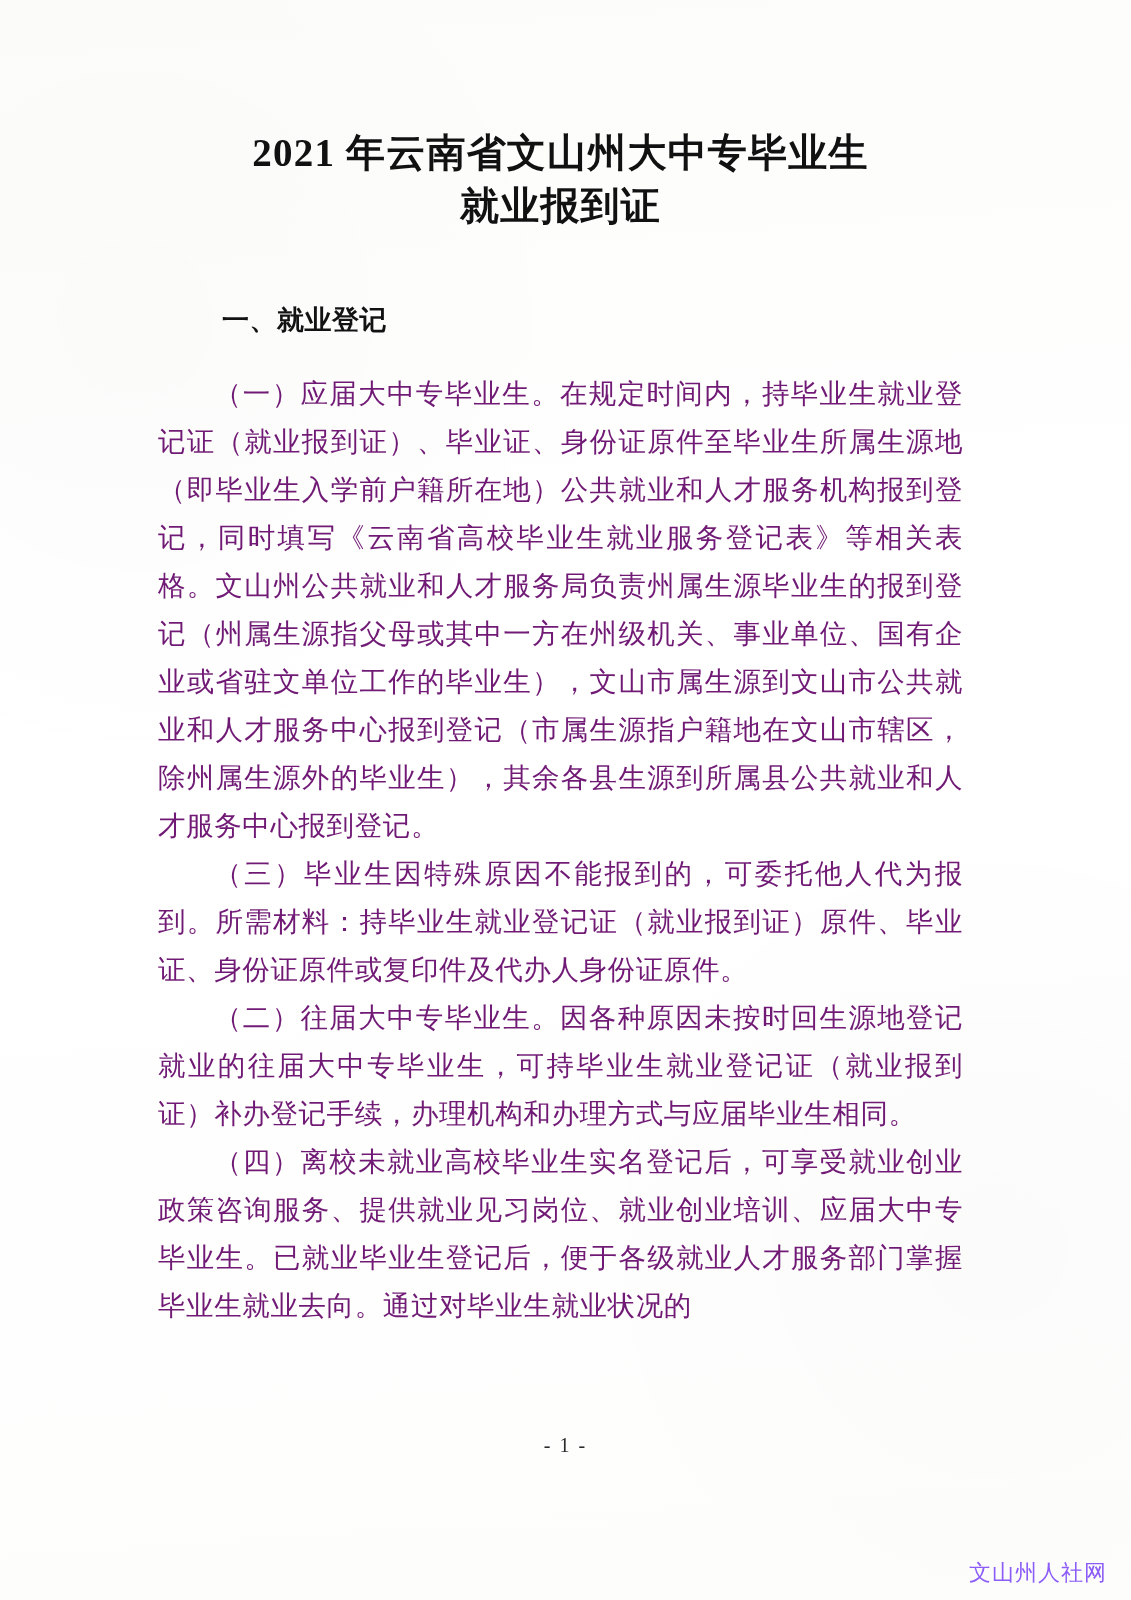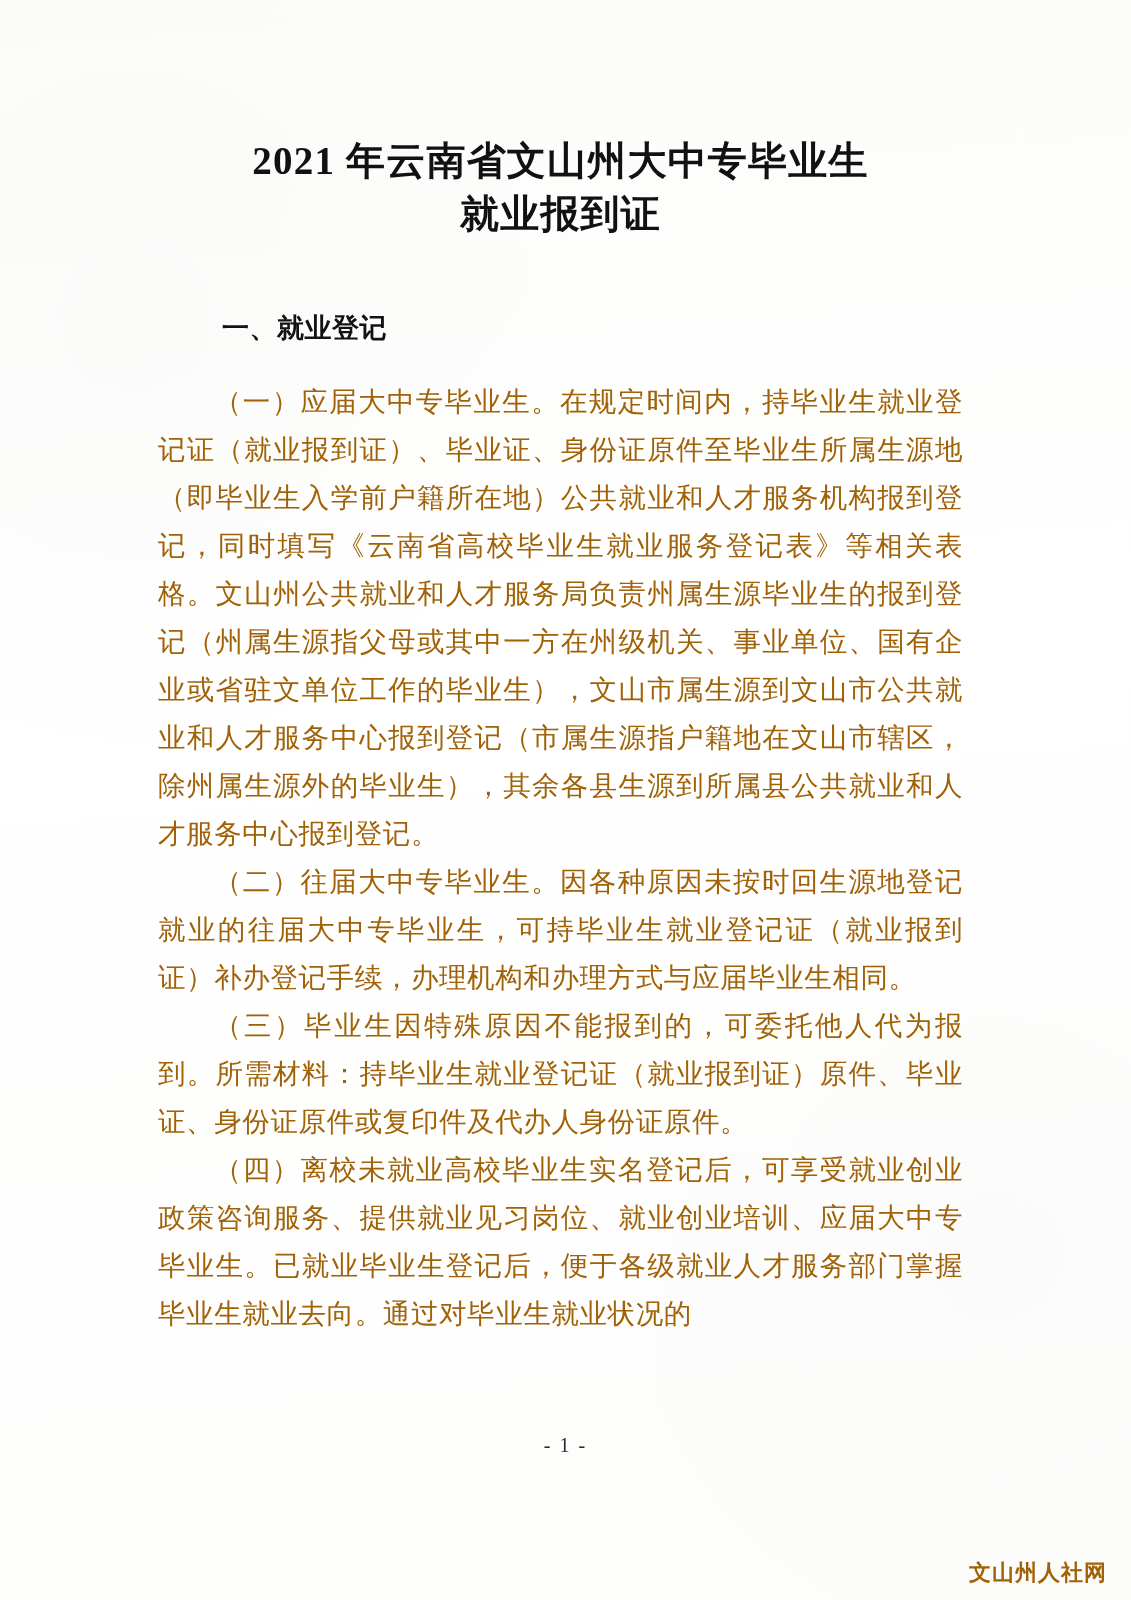--- a/index.html
+++ b/index.html
@@ -27,21 +27,21 @@
     background:
       radial-gradient(ellipse 60% 45% at 12% 20%, rgba(0,0,0,0.012), rgba(0,0,0,0) 70%),
       radial-gradient(ellipse 55% 40% at 88% 78%, rgba(0,0,0,0.010), rgba(0,0,0,0) 72%),
       linear-gradient(176deg, rgba(252,252,250,1) 0%, rgba(255,255,255,1) 40%, rgba(253,253,252,1) 100%);
     mix-blend-mode: multiply;
   }
 
   .content {
     position: absolute;
     left: 158px;
-    top: 16px;
+    top: 8px;
     width: 805px;
   }
 
   
   .doc-title {
     margin: 0;
     padding-top: 118px;
     text-align: center;
     font-family: "Liberation Serif", "DejaVu Serif", serif;
     font-weight: bold;
@@ -75,21 +75,21 @@
 
   .para {
     margin: 0;
     font-family: "Liberation Serif", "DejaVu Serif", serif;
     font-size: 27.5px;
     line-height: 48px;
     text-align: justify;
     text-justify: inter-character;
     text-indent: 56px;
     letter-spacing: 0.6px;
-    color: #a16207;
+    color: #701a75;
     -webkit-hyphens: none;
     hyphens: none;
   }
   .para:last-child { margin-bottom: 0; }
 
   
   .page-number {
     position: absolute;
     left: 0;
     right: 0;
@@ -101,45 +101,44 @@
     color: #2a2a2a;
   }
 
   .watermark {
     position: absolute;
     right: 24px;
     bottom: 12px;
     font-family: "Liberation Serif", "DejaVu Serif", serif;
     font-size: 22px;
     letter-spacing: 1px;
-    color: #a16207;
+    color: #8b5cf6;
     user-select: none;
-    font-weight: bold;
   }
 </style>
 </head>
 <body>
 
 <div class="page">
 
   <div class="scan-tint"></div>
 
   <div class="content">
 
     <h1 class="doc-title">
       <span class="tl">2021 年云南省文山州大中专毕业生</span>
       <span class="tl">就业报到证</span>
     </h1>
 
     <h2 class="section-heading">一、就业登记</h2>
 
     <div class="body-block">
       <p class="para">（一）应届大中专毕业生。在规定时间内，持毕业生就业登记证（就业报到证）、毕业证、身份证原件至毕业生所属生源地（即毕业生入学前户籍所在地）公共就业和人才服务机构报到登记，同时填写《云南省高校毕业生就业服务登记表》等相关表格。文山州公共就业和人才服务局负责州属生源毕业生的报到登记（州属生源指父母或其中一方在州级机关、事业单位、国有企业或省驻文单位工作的毕业生），文山市属生源到文山市公共就业和人才服务中心报到登记（市属生源指户籍地在文山市辖区，除州属生源外的毕业生），其余各县生源到所属县公共就业和人才服务中心报到登记。</p>
+      <p class="para">（三）毕业生因特殊原因不能报到的，可委托他人代为报到。所需材料：持毕业生就业登记证（就业报到证）原件、毕业证、身份证原件或复印件及代办人身份证原件。</p>
       <p class="para">（二）往届大中专毕业生。因各种原因未按时回生源地登记就业的往届大中专毕业生，可持毕业生就业登记证（就业报到证）补办登记手续，办理机构和办理方式与应届毕业生相同。</p>
-      <p class="para">（三）毕业生因特殊原因不能报到的，可委托他人代为报到。所需材料：持毕业生就业登记证（就业报到证）原件、毕业证、身份证原件或复印件及代办人身份证原件。</p>
       <p class="para">（四）离校未就业高校毕业生实名登记后，可享受就业创业政策咨询服务、提供就业见习岗位、就业创业培训、应届大中专毕业生。已就业毕业生登记后，便于各级就业人才服务部门掌握毕业生就业去向。通过对毕业生就业状况的</p>
     </div>
 
   </div>
 
   <div class="page-number">- 1 -</div>
 
   <div class="watermark">文山州人社网</div>
 
 </div>

